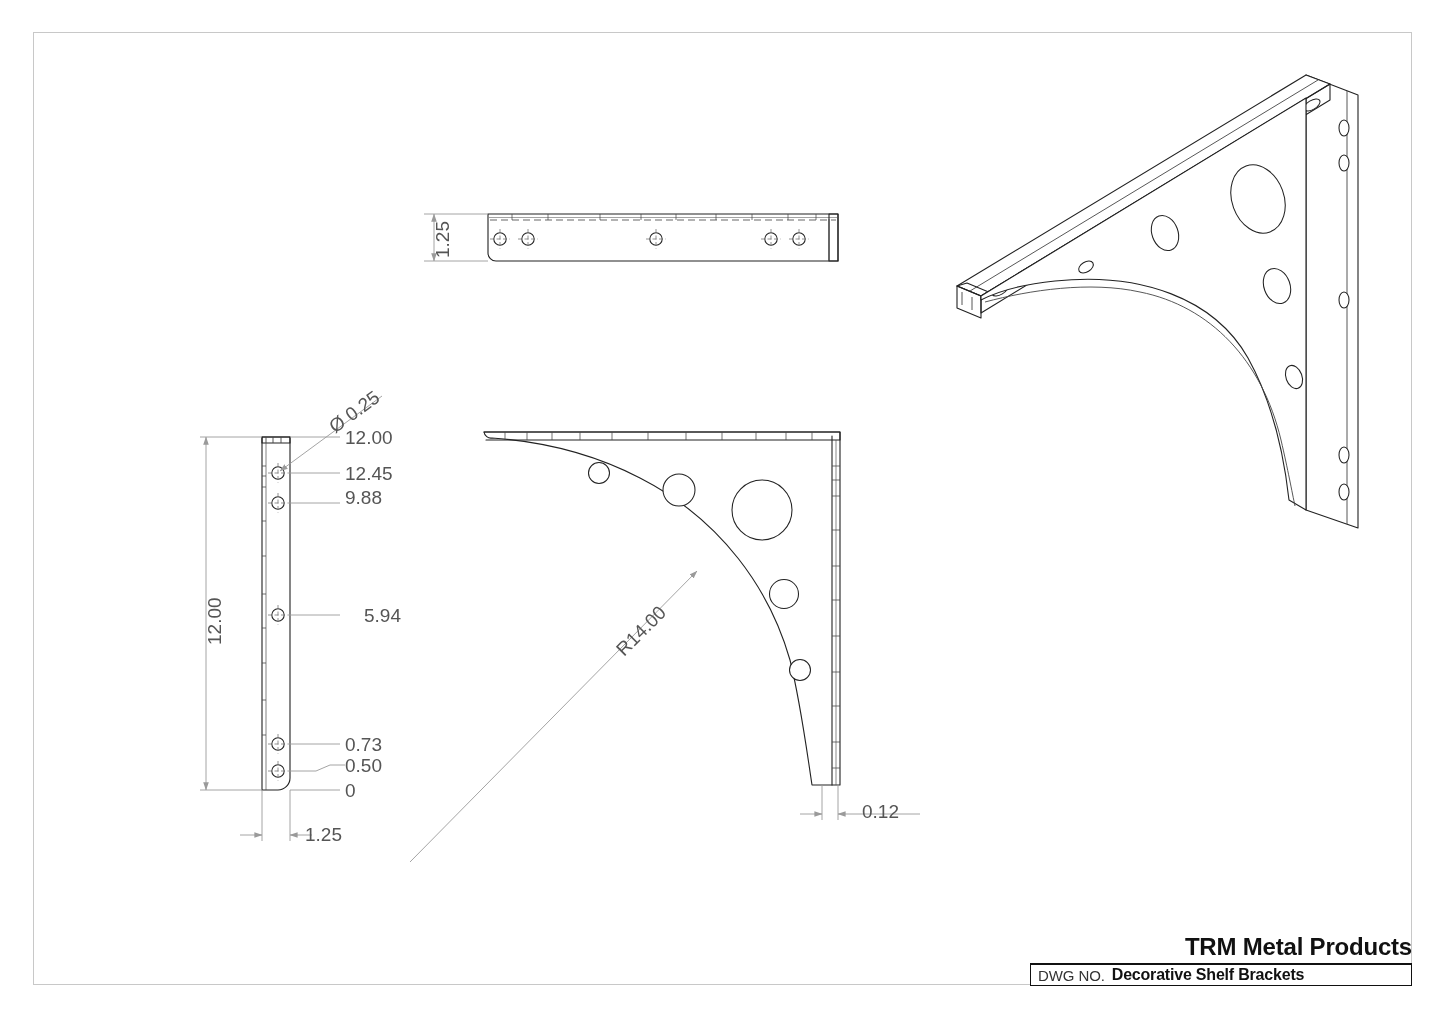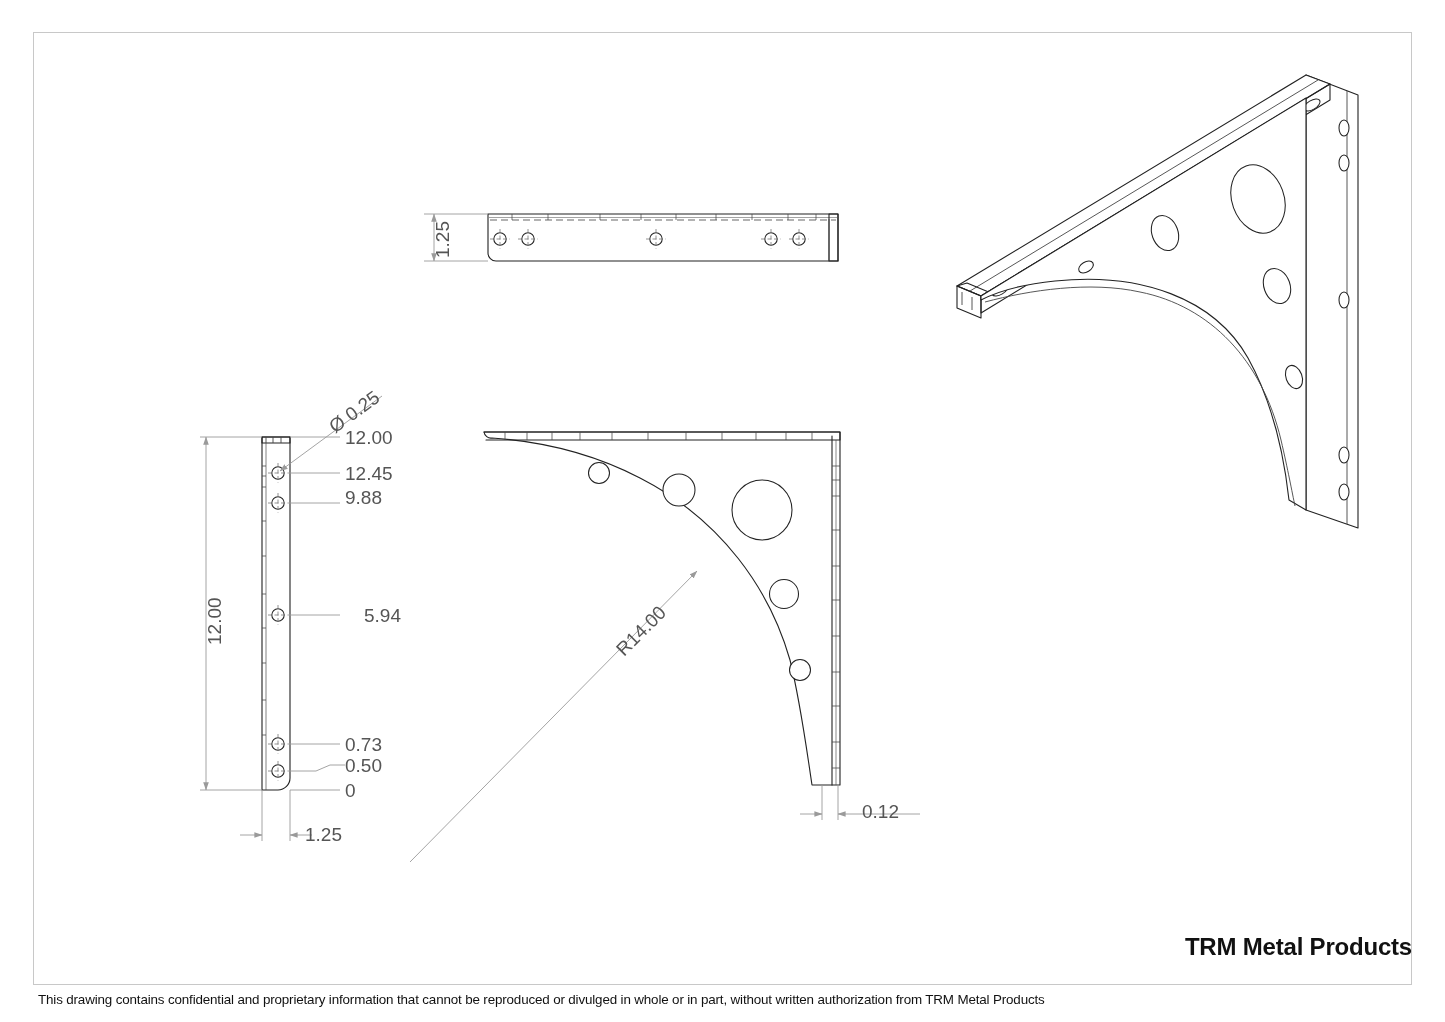--- a/index.html
+++ b/index.html
@@ -293,16 +293,19 @@
   <div class="dimtxt" style="left:345px; top:780px;">0</div>
 
   <div class="dimtxt" style="left:305px; top:824px;">1.25</div>
 
   <div class="dimtxt" style="left:612px; top:645px; transform-origin:left top; transform:rotate(-45deg);">R14.00</div>
 
   <div class="dimtxt" style="left:862px; top:801px;">0.12</div>
 
   <div class="tb" id="tb-company">TRM Metal Products</div>
 
-
-  <div id="footer-note">This drawing contains confidential and proprietary information that cannot be reproduced or divulged in whole or in part, without written authorization from TRM Metal Products</div>
+  <div class="tb" id="tb-dwgrow">
+    <span class="lbl">DWG NO.</span>
+    <span class="val">Decorative Shelf Brackets</span>
+  </div>
+
 
 </div>
 
 </body></html>

